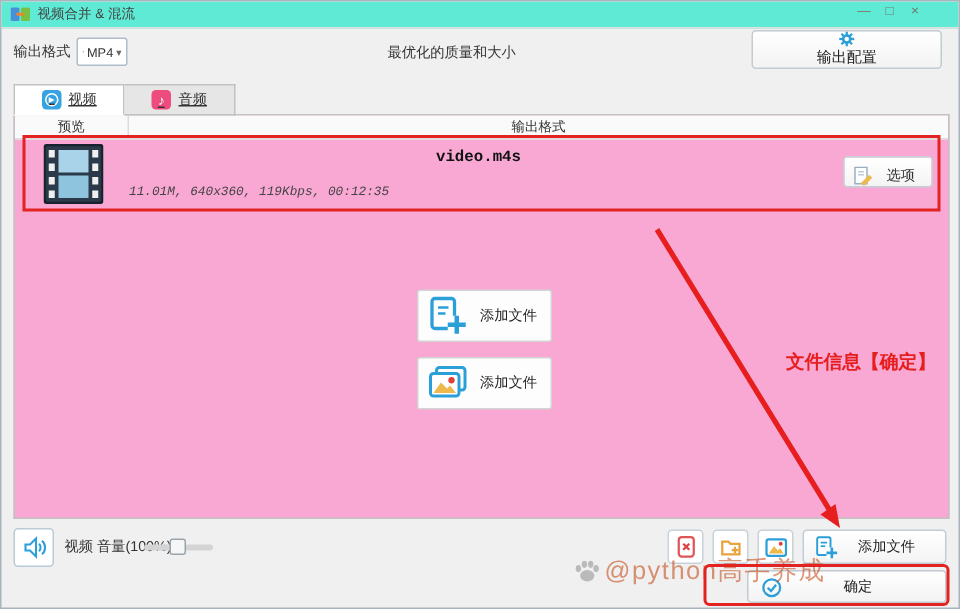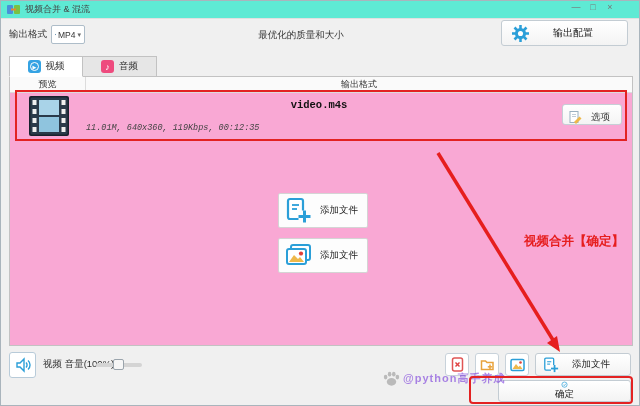--- a/index.html
+++ b/index.html
@@ -21,26 +21,26 @@
   .toolbar-label { position:absolute; left:8px; top:27px; font-size:9.5px; color:#333; }
   .format-dropdown { position:absolute; left:38px; top:24px; width:34px; height:19px;
     background:#fff; border:1px solid #aebdc9; border-radius:2px;
     display:flex; align-items:center; padding:0 3px; gap:2px;margin-left:12px; }
   .format-dropdown .val { font-size:8.5px; color:#333; flex:1; }
   .format-dropdown .arr { font-size:7px; color:#666; }
   .quality-text { position:absolute; left:0; width:600px; top:28px; text-align:center;
     font-size:9.5px; color:#333; }
   .config-btn { position:absolute; left:500px; top:19px; width:127px; height:26px;
     background:linear-gradient(#ffffff,#f3f3f3); border:1px solid #c3ccd3; border-radius:3px;
-    display:flex; align-items:center; padding:0 10px; cursor:pointer; }
+    display:flex; align-items:center; padding:0 10px; cursor:pointer;flex-direction:column; }
   .config-btn .lbl { flex:1; text-align:center; font-size:10px; color:#222; }
   
   .tabs { position:absolute; left:8px; top:55px; display:flex; z-index:3; }
   .tab { width:74px; height:21px; display:flex; align-items:center; justify-content:center;
-    gap:5px; font-size:9.5px; border:1px solid #c2c2c2; cursor:pointer; }
+    gap:5px; font-size:9.5px; border:1px solid #c2c2c2; cursor:pointer;text-decoration:underline; }
   .tab.active { background:#fff; border-bottom:1px solid #fff; }
   .tab.inactive { background:#e6e6e6; border-left:none; }
   .tabicon { width:13px; height:13px; border-radius:3px; display:inline-flex;
     align-items:center; justify-content:center; color:#fff; }
   .tabicon.play { background:#35a3e3; }
   .tabicon.music { background:#ee4b7e; font-size:9px; }
   .playcircle { width:9px; height:9px; border:1px solid #fff; border-radius:50%;
     font-size:5px; display:flex; align-items:center; justify-content:center; padding-left:1px; }
   
   .file-table { position:absolute; left:8px; top:75px; width:624px; height:270px;
@@ -81,35 +81,35 @@
     display:flex; align-items:center; justify-content:center; cursor:pointer; }
   .mini-btn.remove { left:444px; }
   .mini-btn.folder { left:474px; }
   .mini-btn.image { left:504px; }
   .bottom-add-btn { position:absolute; left:534px; top:352px; width:96px; height:23px;
     background:linear-gradient(#fff,#f3f3f3); border:1px solid #c3ccd3; border-radius:3px;
     display:flex; align-items:center; padding:0 7px; cursor:pointer; }
   .bottom-add-btn .lbl { flex:1; text-align:center; font-size:9.5px; color:#222; }
   .confirm-btn { position:absolute; left:497px; top:379px; width:133px; height:22px;
     background:linear-gradient(#fff,#f3f3f3); border:1px solid #c3ccd3; border-radius:3px;
-    display:flex; align-items:center; padding:0 8px; cursor:pointer; z-index:6;flex-direction:column; }
+    display:flex; align-items:center; padding:0 8px; cursor:pointer; z-index:6; }
   .confirm-btn .lbl { flex:1; text-align:center; font-size:9.5px; color:#222; }
   
   .ann { pointer-events:none; z-index:9; }
   .ann-rect-row { position:absolute; left:14px; top:89px; width:612px; height:51px;
     border:2px solid #e32222; }
   .ann-rect-confirm { position:absolute; left:468px; top:375px; width:164px; height:28px;
     border:2px solid #e32222; border-radius:4px; }
   .ann-tip { position:absolute; right:15px; top:232px; font-size:12.5px; font-weight:700;
     color:#e61e1e; z-index:9; pointer-events:none; }
   .ann-arrow { position:absolute; left:0; top:0; z-index:9; pointer-events:none; }
   
   .watermark { position:absolute; left:381px; top:368px; display:flex; align-items:center;
     gap:2px; z-index:8; pointer-events:none; opacity:.55; }
-  .watermark .wm-text { font-size:11px; font-weight:700; color:#6d28d9; letter-spacing:1px; }
+  .watermark .wm-text { font-size:17px; font-weight:400; color:#c2410c; letter-spacing:1px; }
 </style>
 </head>
 <body>
 
 <div class="window">
 
   <div class="titlebar">
     <svg width="13" height="13" viewBox="0 0 13 13">
       <rect x="0" y="2" width="6" height="9" rx="1" fill="#4a90d9"></rect>
       <rect x="7" y="2" width="6" height="9" rx="1" fill="#7ac143"></rect>
@@ -287,19 +287,19 @@
         <ellipse cx="8" cy="5.5" rx="1.9" ry="2.5"></ellipse>
         <ellipse cx="12.4" cy="5.5" rx="1.9" ry="2.5"></ellipse>
         <ellipse cx="16.2" cy="8.5" rx="1.9" ry="2.5"></ellipse>
       </g>
     </svg>
     <span class="wm-text">@python高手养成</span>
   </div>
 
   <div class="ann ann-rect-row"></div>
   <div class="ann ann-rect-confirm"></div>
-  <div class="ann-tip">视频合并【确定】</div>
+  <div class="ann-tip">文件信息【确定】</div>
   <svg class="ann-arrow" width="640" height="406" viewBox="0 0 640 406">
     <path d="M437 152 L552 339" stroke="#e61e1e" stroke-width="3.5" fill="none"></path>
     <polygon points="559,351 546,342 556,335" fill="#e61e1e"></polygon>
   </svg>
 
 </div>
 
 </body></html>

